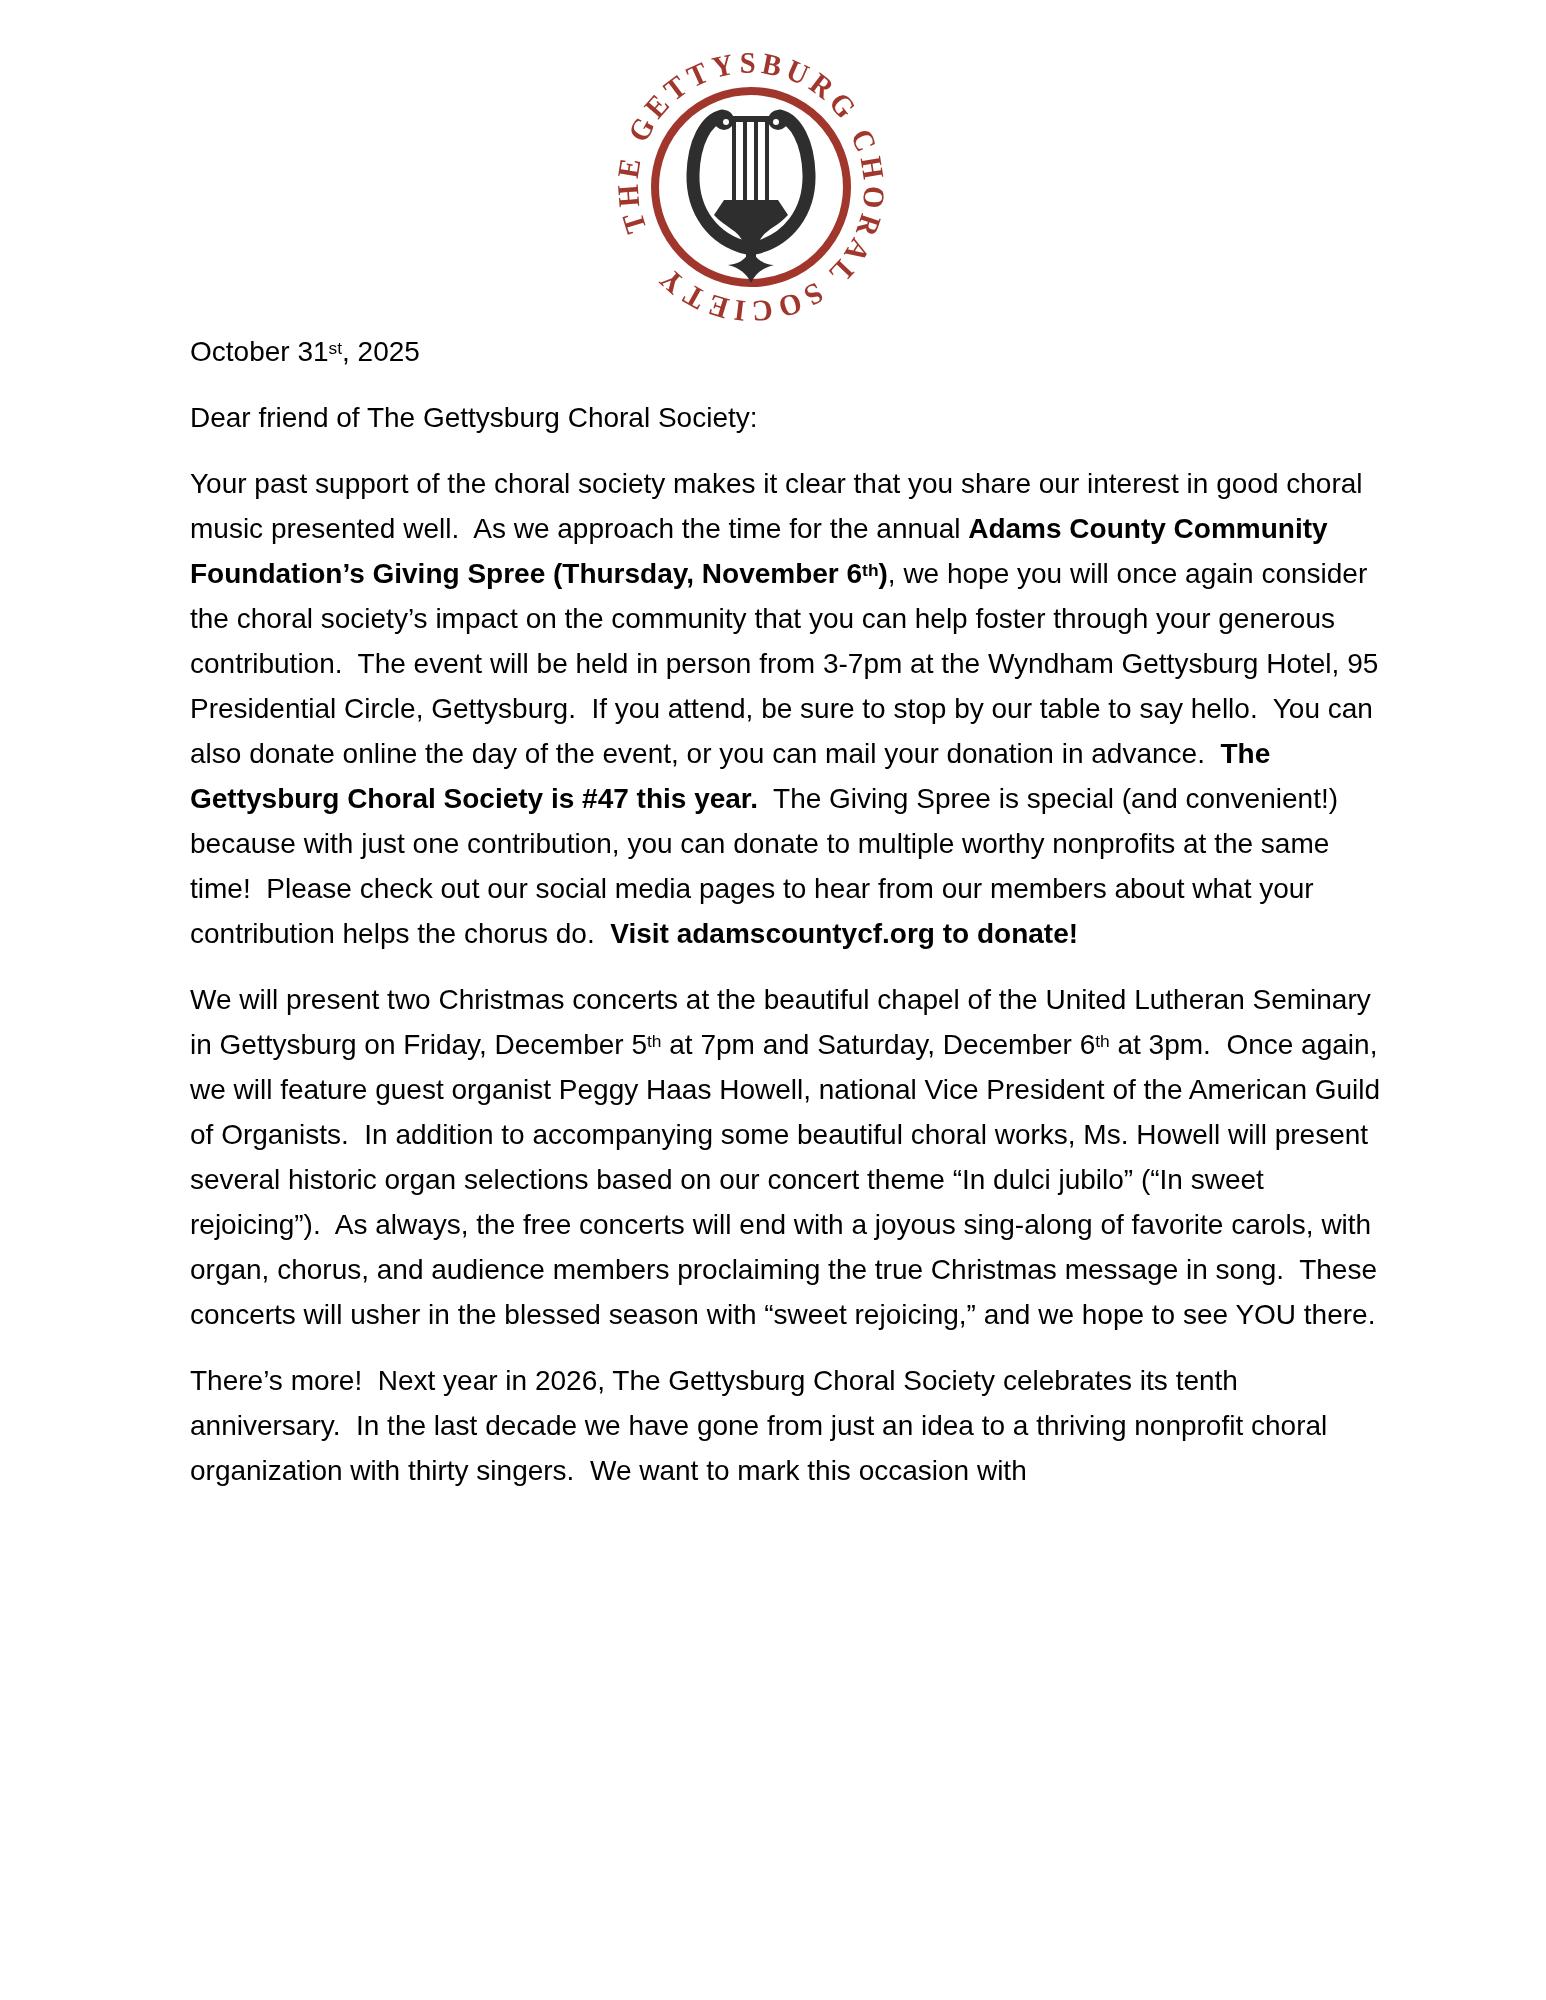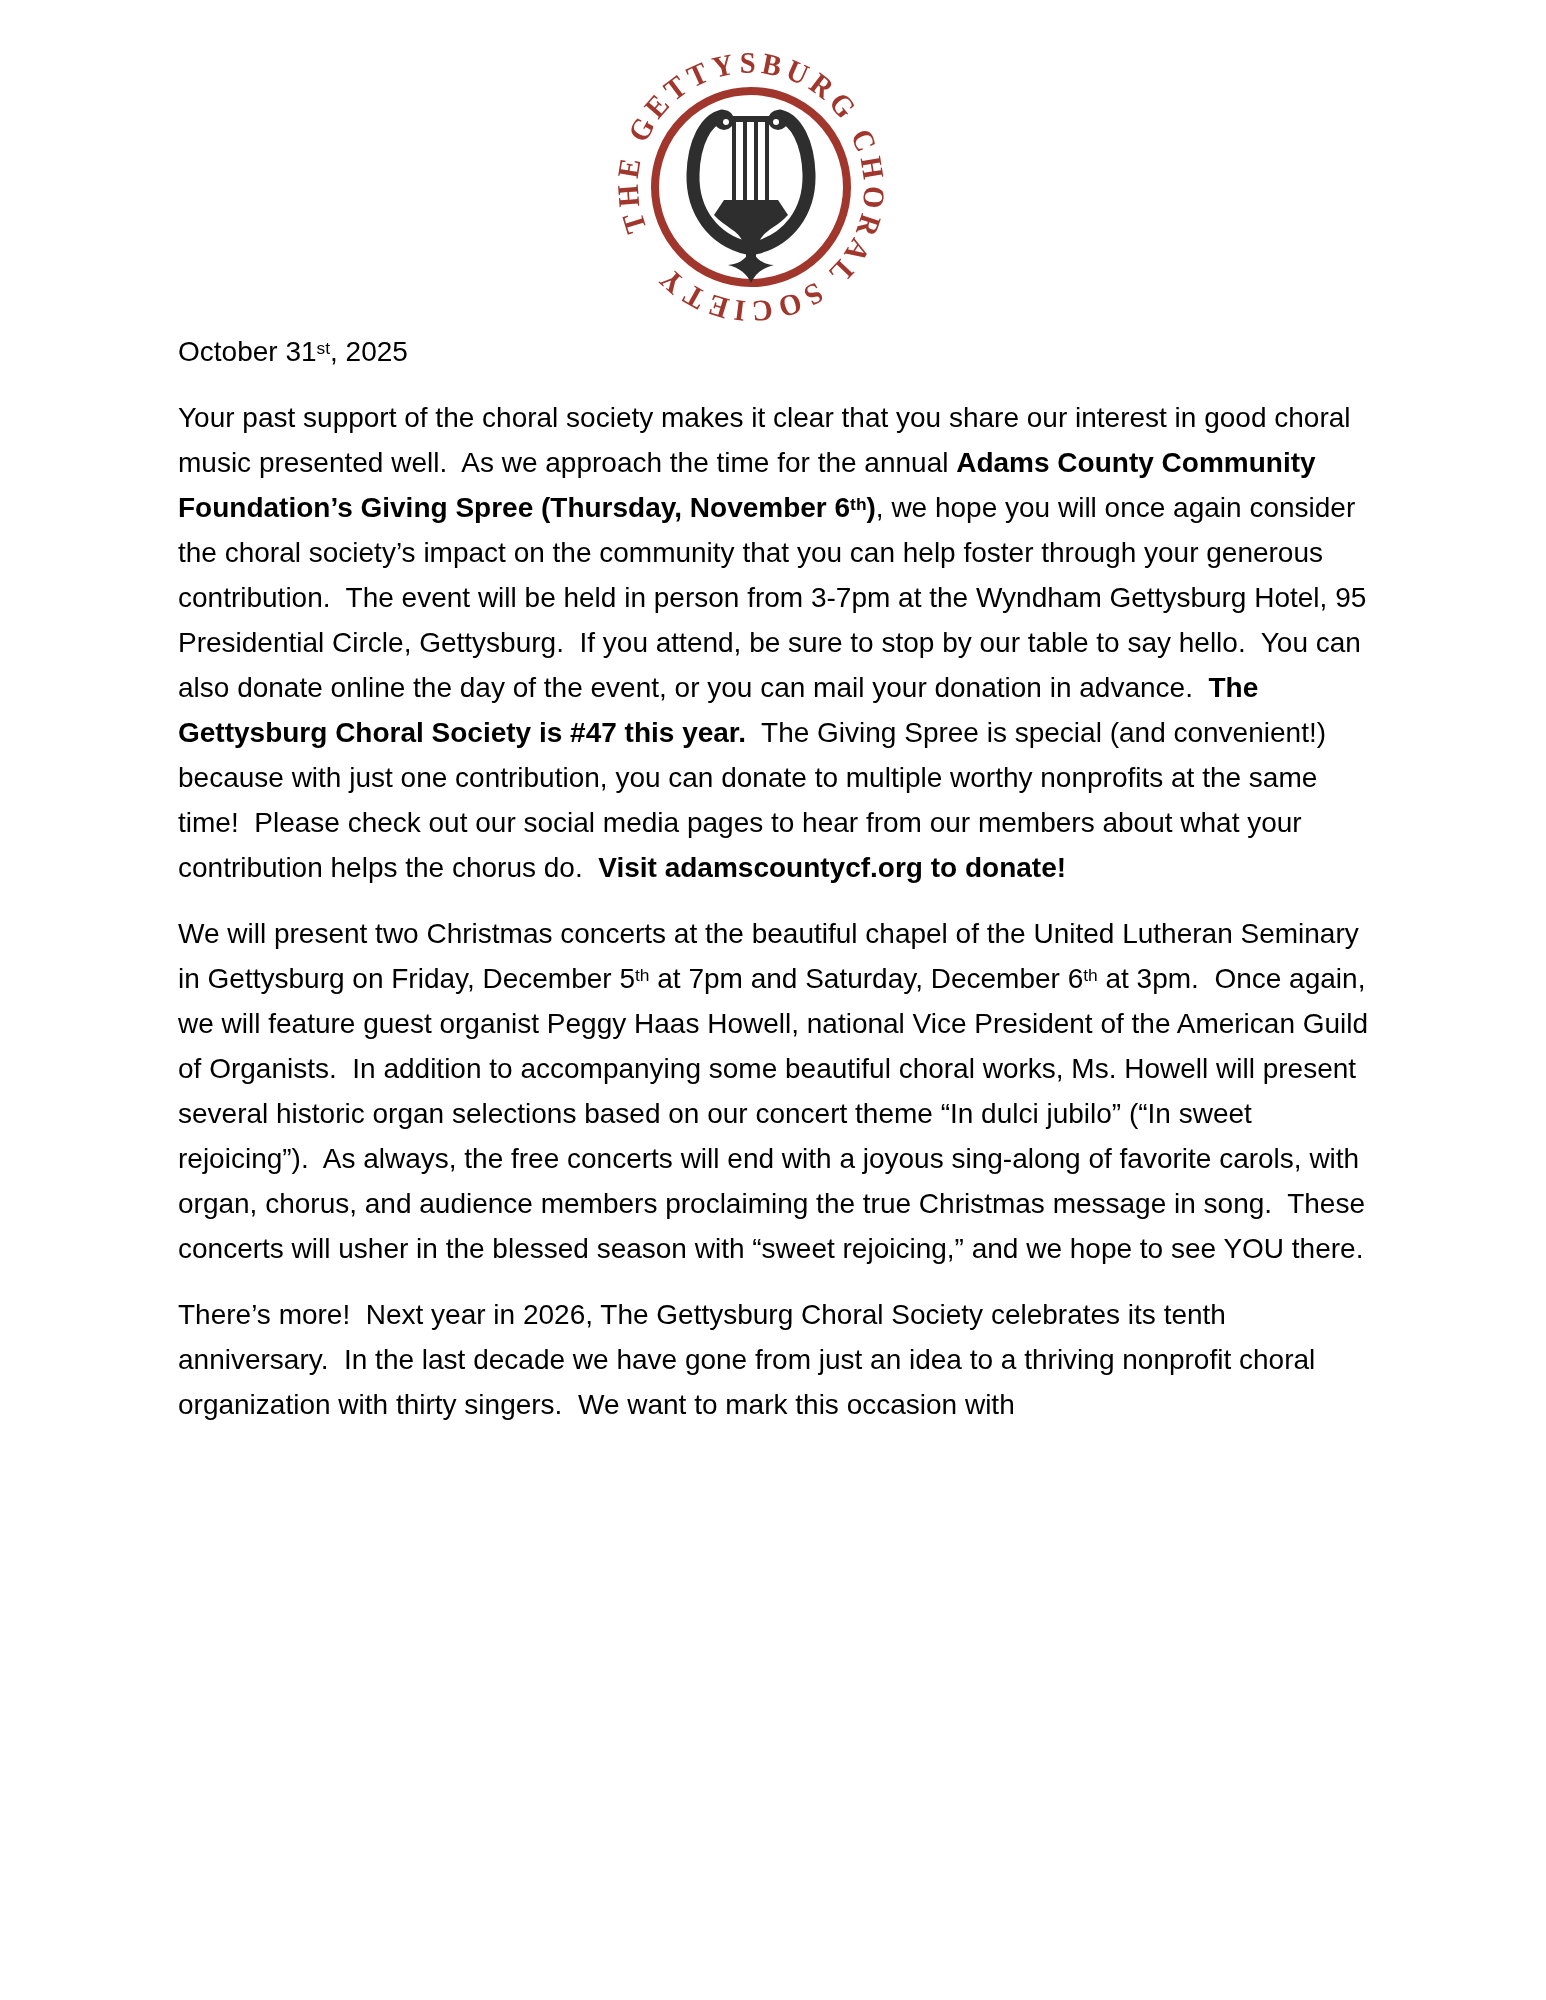--- a/index.html
+++ b/index.html
@@ -20,21 +20,21 @@
   .logo-wrap{
     width:270px;
     margin:52px auto 0;
     transform:translateX(-22px);
   }
   .letter{
     margin:3px 163px 0 178px;
     width:1205px;
   }
   .letter p{
-    margin:0 0 21px 0;
+    margin:0 0 21px 12px;
     font-size:28px;
     line-height:45px;
     white-space:pre-wrap;
   }
   .b{font-weight:bold;}
   sup{
     font-size:0.62em;
     line-height:0;
     vertical-align:baseline;
     position:relative;
@@ -75,18 +75,19 @@
       <path d="M 108 148 L 162 148 L 172 163 L 98 163 Z" stroke="none"></path>
       <path d="M 98 163 C 110 176 122 178 127 190 L 127 200 L 143 200 L 143 190 C 148 178 160 176 172 163 Z" stroke="none"></path>
       <rect x="130" y="198" width="10" height="16" stroke="none"></rect>
       <path d="M 135 231 C 131 222 124 216 112 213 C 123 212 130 207 133 200 L 137 200 C 140 207 147 212 158 213 C 146 216 139 222 135 231 Z" stroke="none"></path>
     </g>
   </svg>
 </div>
 
 <div class="letter">
   <p><span>October 31</span><sup>st</sup><span>, 2025</span></p>
+  <p>Dear friend of The Gettysburg Choral Society:</p>
   <div>
       <p><span>Your past support of the choral society makes it clear that you share our interest in good choral music presented well.  As we approach the time for the annual </span><span class="b">Adams County Community Foundation’s Giving Spree (Thursday, November 6</span><sup class="b">th</sup><span class="b">)</span><span>, we hope you will once again consider the choral society’s impact on the community that you can help foster through your generous contribution.  The event will be held in person from 3-7pm at the Wyndham Gettysburg Hotel, 95 Presidential Circle, Gettysburg.  If you attend, be sure to stop by our table to say hello.  You can also donate online the day of the event, or you can mail your donation in advance.  </span><span class="b">The Gettysburg Choral Society is #47 this year.</span><span>  The Giving Spree is special (and convenient!) because with just one contribution, you can donate to multiple worthy nonprofits at the same time!  Please check out our social media pages to hear from our members about what your contribution helps the chorus do.  </span><span class="b">Visit adamscountycf.org to donate!</span></p>
       <p><span>We will present two Christmas concerts at the beautiful chapel of the United Lutheran Seminary in Gettysburg on Friday, December 5</span><sup>th</sup><span> at 7pm and Saturday, December 6</span><sup>th</sup><span> at 3pm.  Once again, we will feature guest organist Peggy Haas Howell, national Vice President of the American Guild of Organists.  In addition to accompanying some beautiful choral works, Ms. Howell will present several historic organ selections based on our concert theme “In dulci jubilo” (“In sweet rejoicing”).  As always, the free concerts will end with a joyous sing-along of favorite carols, with organ, chorus, and audience members proclaiming the true Christmas message in song.  These concerts will usher in the blessed season with “sweet rejoicing,” and we hope to see YOU there.</span></p>
       <p><span>There’s more!  Next year in 2026, The Gettysburg Choral Society celebrates its tenth anniversary.  In the last decade we have gone from just an idea to a thriving nonprofit choral organization with thirty singers.  We want to mark this occasion with</span></p>
     </div>
 </div>
 
 </body></html>

